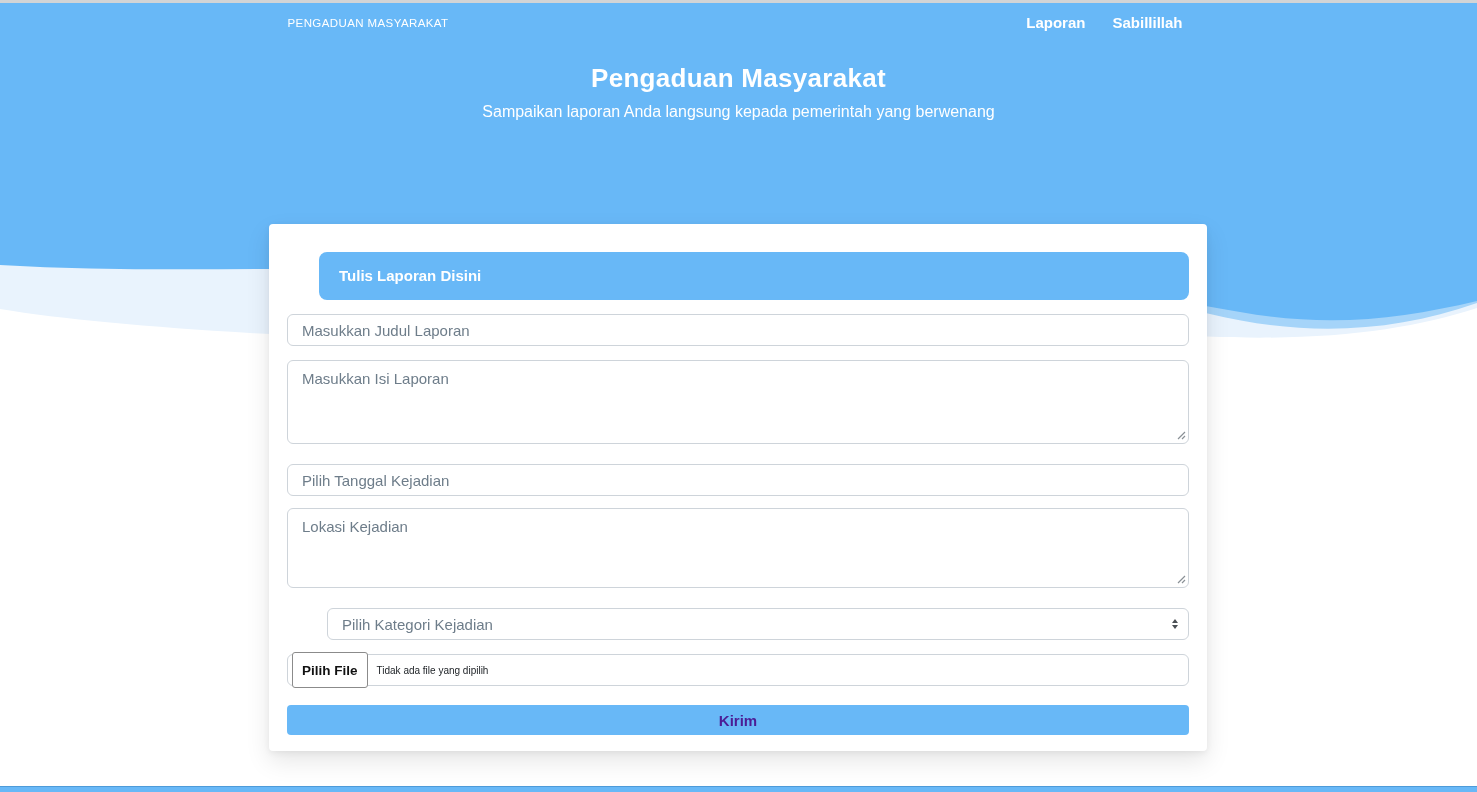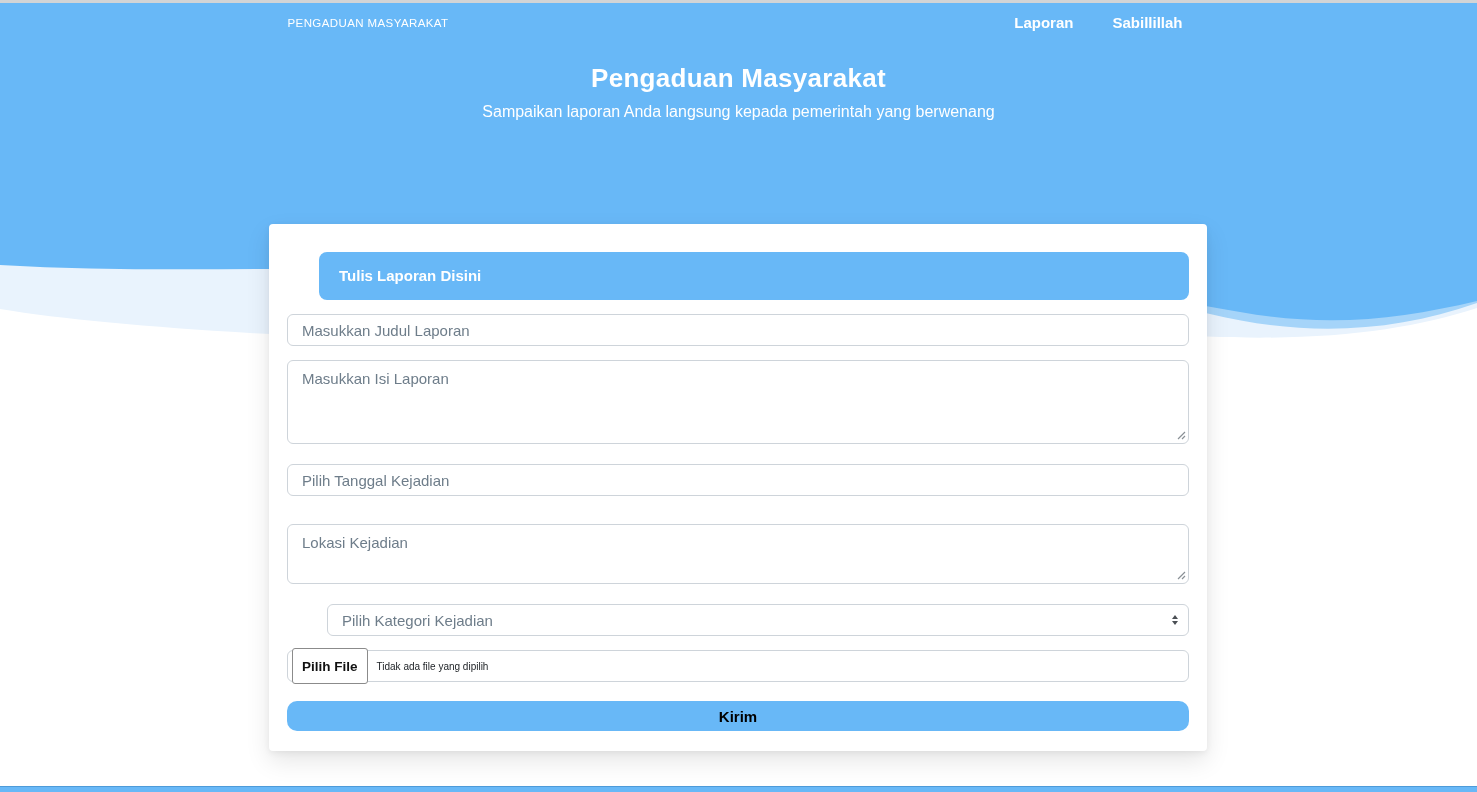--- a/index.html
+++ b/index.html
@@ -18,21 +18,21 @@
   .top-strip{position:absolute;top:0;left:0;right:0;height:3px;background:#d2d4d6;z-index:6;}
 
   
   .waves{position:absolute;top:3px;left:0;z-index:0;display:block;}
 
   
   .navbar{position:absolute;top:3px;left:0;right:0;z-index:3;}
   .nav-inner{width:938px;margin:0 auto;display:flex;justify-content:space-between;align-items:center;
              padding:11px 25px 0 18px;}
   .brand{color:#fff;font-size:11.5px;font-weight:500;letter-spacing:.4px;text-decoration:none;cursor:pointer;}
-  .nav-links{display:flex;align-items:center;gap:39px;}
+  .nav-links{display:flex;align-items:center;gap:27px;}
   .nav-link{color:#fff;font-size:15px;font-weight:600;text-decoration:none;cursor:pointer;}
   .nav-link.underlined{}
 
   
   .hero{position:absolute;top:63px;left:0;right:0;text-align:center;color:#fff;z-index:2;}
   .hero h1{font-size:26px;font-weight:700;letter-spacing:.3px;}
   .hero p{margin-top:9px;font-size:16px;font-weight:400;}
 
   
   .card{position:absolute;top:224px;left:269px;width:938px;height:527px;z-index:4;
@@ -42,24 +42,24 @@
   .form-header{height:48px;line-height:48px;background:var(--primary);border-radius:8px;
                color:#fff;font-size:15px;font-weight:700;padding-left:20px;margin-bottom:14px;margin-left:32px;}
 
   .ctl{display:block;width:100%;border:1px solid var(--border);border-radius:6px;background:#fff;
        font-family:"Liberation Sans", sans-serif;font-size:15px;color:#ef4444;outline:none;}
   .ctl::placeholder{color:var(--placeholder);opacity:1;}
   input.ctl{height:32px;padding:0 14px;}
   textarea.ctl{padding:7px 14px;line-height:1.45;resize:none;}
   .ta-wrap{position:relative;}
   .ta-isi{height:84px;}
-  .ta-lokasi{height:60px;}
+  .ta-lokasi{height:80px;}
   .resize-handle{position:absolute;right:3px;bottom:4px;width:11px;height:11px;cursor:nwse-resize;}
 
-  .mb-12{margin-bottom:28px;} .mb-14{margin-bottom:14px;}
+  .mb-12{margin-bottom:12px;} .mb-14{margin-bottom:14px;}
   .mb-19{margin-bottom:19px;} .mb-20{margin-bottom:20px;}
 
   
   .select-wrap{position:relative;padding-left:40px;}
   select.ctl{height:32px;padding:0 14px;color:var(--placeholder);
              -webkit-appearance:none;appearance:none;cursor:pointer;}
   .select-arrows{position:absolute;right:11px;top:50%;transform:translateY(-50%);
                  display:flex;flex-direction:column;align-items:center;pointer-events:none;}
   .arr-up{width:0;height:0;border-left:3.5px solid transparent;border-right:3.5px solid transparent;
           border-bottom:4.5px solid #4a4f54;margin-bottom:2px;}
@@ -67,22 +67,22 @@
             border-top:4.5px solid #4a4f54;}
 
   
   .file-ctl{display:flex;align-items:center;height:32px;border:1px solid var(--border);
             border-radius:6px;background:#fff;padding:0 4px;cursor:pointer;}
   .file-btn{height:36px;padding:0 9px;font-family:"Liberation Sans", sans-serif;font-size:13.5px;
             color:#111;background:#fff;border:1px solid #8b8b8b;border-radius:3px;cursor:pointer;font-weight:bold;}
   .file-status{margin-left:9px;font-size:10px;color:#212529;}
 
   
-  .submit-btn{display:block;width:100%;height:30px;background:var(--primary);border:none;border-radius:10px;
-              color:#000000;font-family:"Liberation Sans", sans-serif;font-size:15px;font-weight:700;cursor:pointer;}
+  .submit-btn{display:block;width:100%;height:30px;background:var(--primary);border:none;border-radius:4px;
+              color:#4c1d95;font-family:"Liberation Sans", sans-serif;font-size:15px;font-weight:700;cursor:pointer;}
 
   
   .footer-bar{position:absolute;left:0;right:0;bottom:0;height:6px;background:var(--primary);
               border-top:1px solid rgba(30,100,160,.35);z-index:5;}
 </style>
 </head>
 <body>
 
 <div class="page">
 

